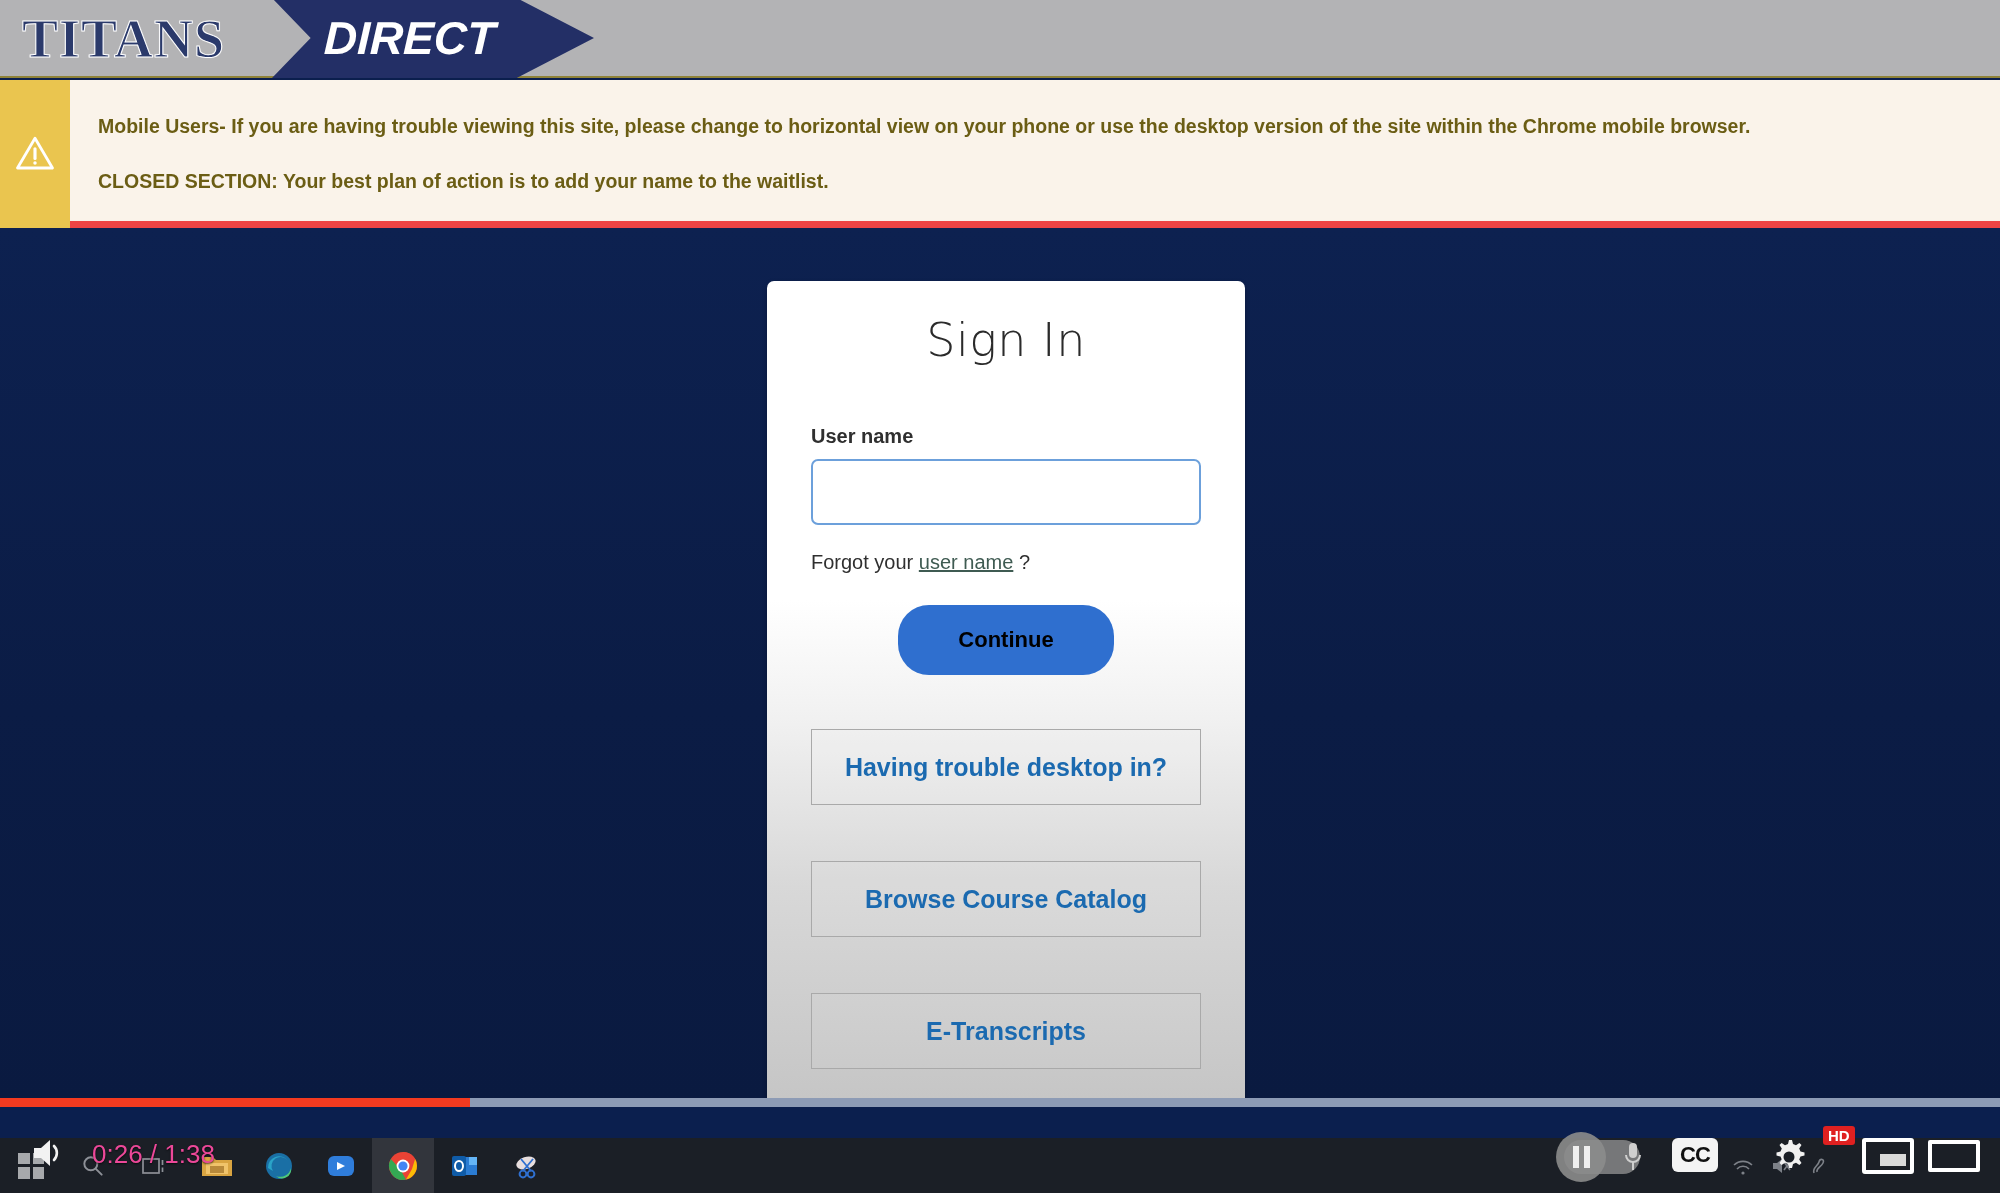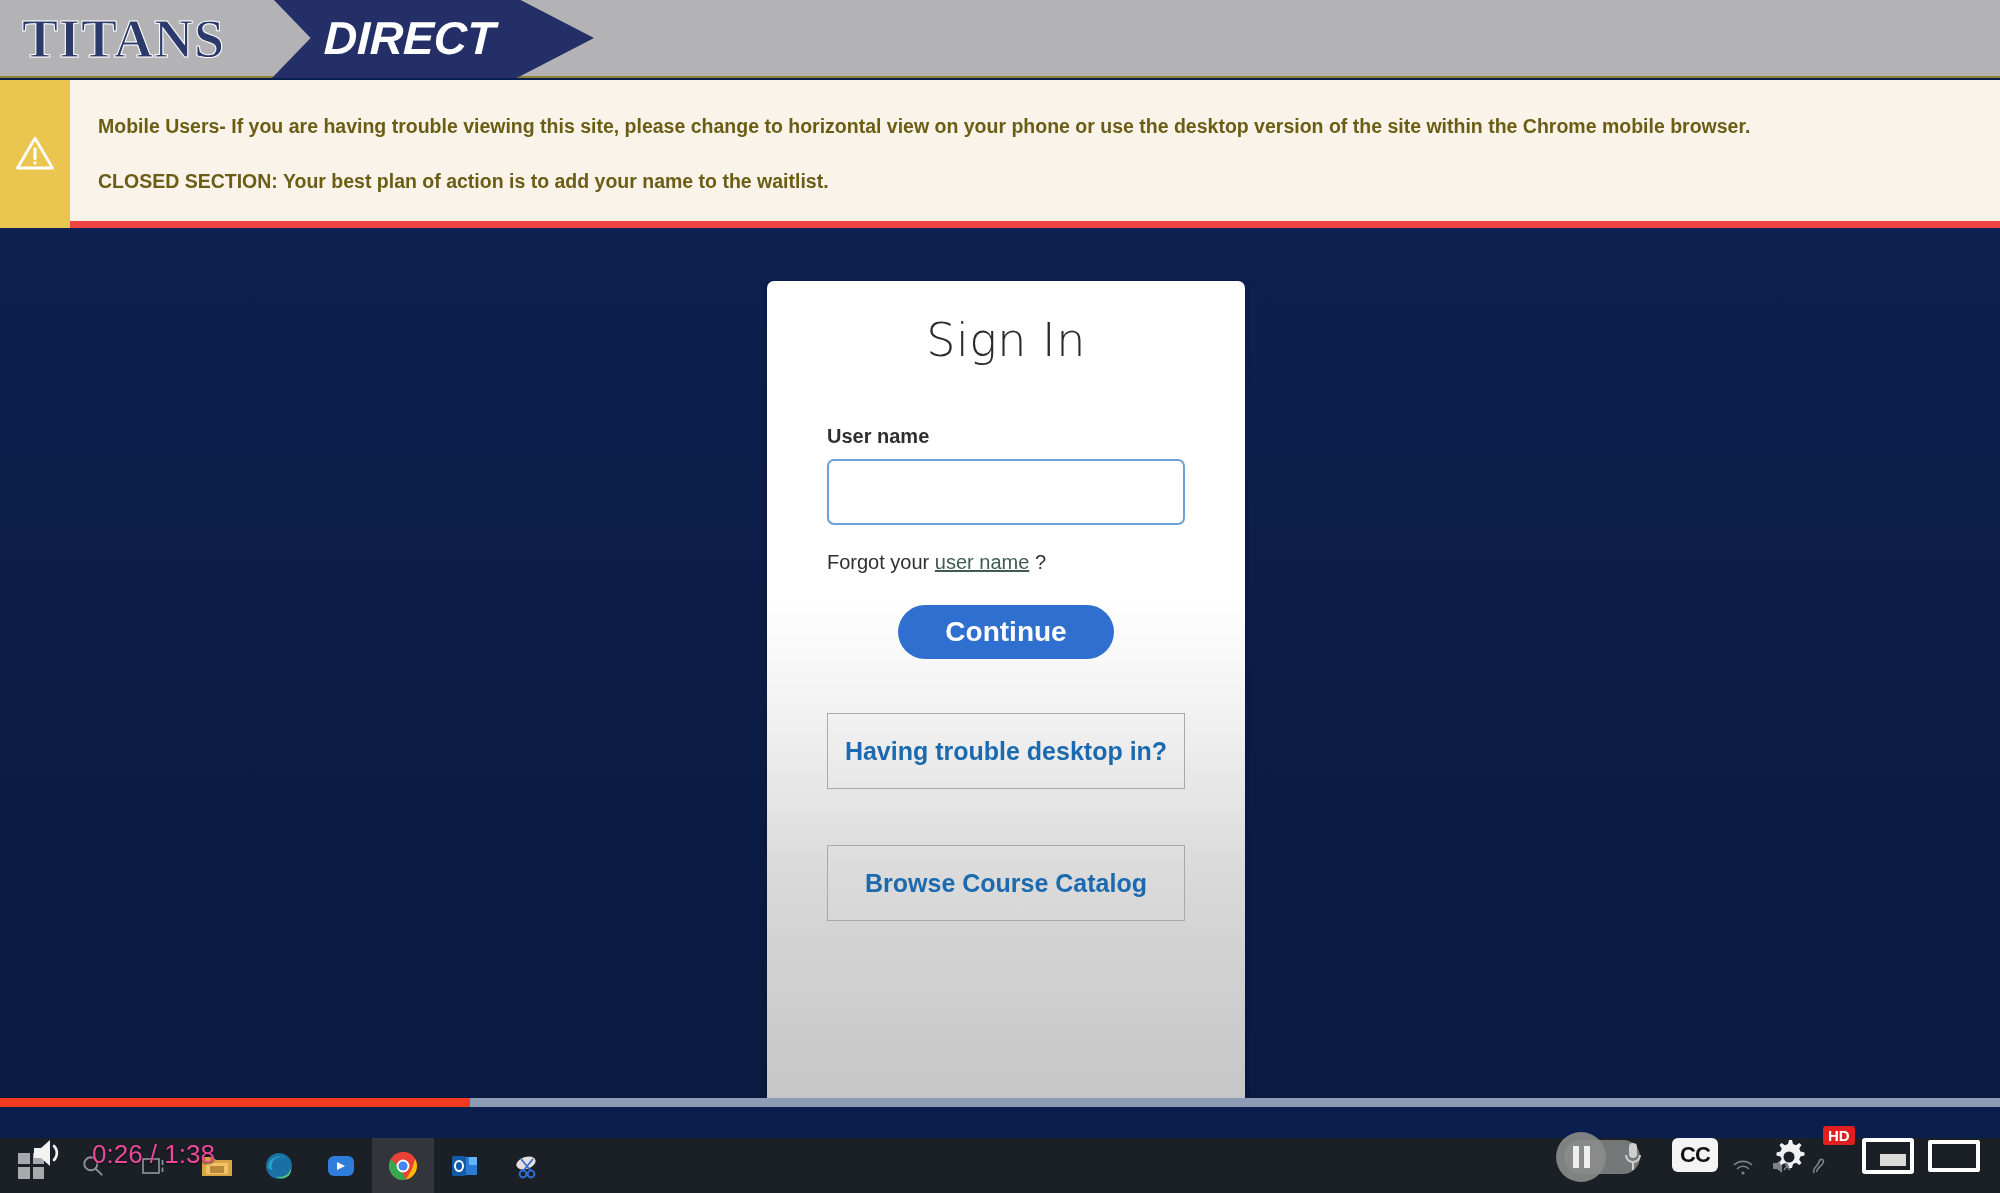--- a/index.html
+++ b/index.html
@@ -99,21 +99,21 @@
   }
 
   
   .signin-card {
     position: absolute;
     left: 767px; top: 53px;
     width: 478px; height: 840px;
     background: linear-gradient(180deg, #ffffff 0%, #ffffff 38%, #f1f1f1 52%, #d8d8d8 72%, #c4c4c4 100%);
     border-radius: 7px 7px 0 0;
     box-shadow: 0 2px 5px rgba(0,0,0,.25);
-    padding: 0 60px;
+    padding: 0 44px;
   }
   .card-title {
     text-align: center;
     font-size: 46px;
     font-weight: 300;
     color: #2b2b2b;
     padding-top: 32px;
     letter-spacing: .5px;
     font-family: "DejaVu Sans", sans-serif;
   }
@@ -140,26 +140,26 @@
     font-size: 20px;
     color: #2f2f2f;
   }
   .forgot-link {
     color: #3f5b52;
     text-decoration: underline;
     cursor: pointer;
   }
   .continue-wrap { display: flex; justify-content: center; margin-top: 31px; }
   .continue-btn {
-    width: 216px; height: 54px;
+    width: 216px; height: 70px;
     background: #2f6fcf;
-    color: #ffffff;
+    color: #000000;
     border: none;
     border-radius: 31px;
-    font-size: 28px;
+    font-size: 22px;
     font-weight: bold;
     cursor: pointer;
     font-family: "Liberation Sans", sans-serif;
   }
   .link-btn {
     display: block;
     width: 100%;
     height: 76px;
     margin-top: 54px;
     background: rgba(255,255,255,0.05);
@@ -309,20 +309,21 @@
         <span class="forgot-link">user name</span>
         <span>?</span>
       </div>
 
       <div class="continue-wrap">
         <button class="continue-btn">Continue</button>
       </div>
 
       <button class="link-btn">Having trouble desktop in?</button>
       <button class="link-btn second">Browse Course Catalog</button>
+      <button class="link-btn third">E-Transcripts</button>
     </div>
 
   </div>
 
   <div class="scrubber" style="background: rgb(141, 155, 181);">
     <div class="scrubber-played" style="width: 23.5%; background: rgb(243, 58, 32);"></div>
   </div>
 
   <div class="taskbar">
     <div class="tb-left">

